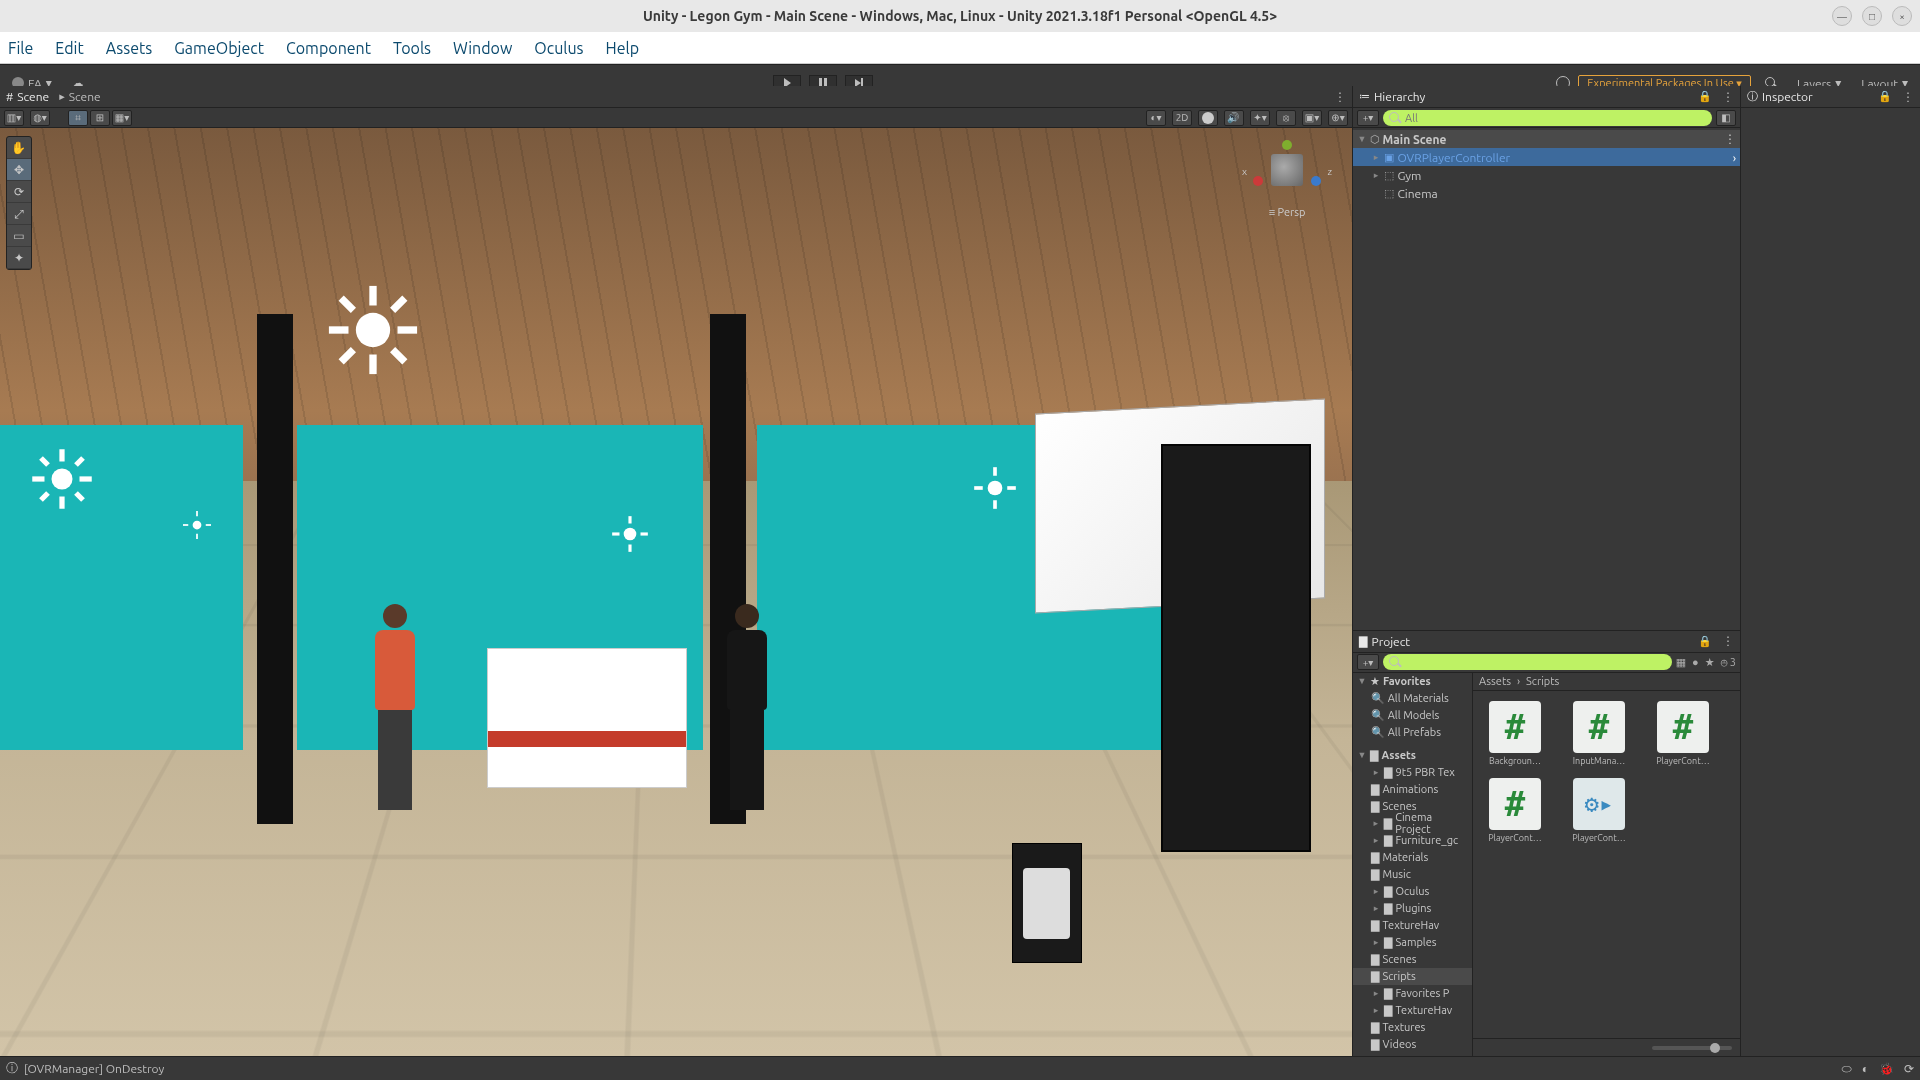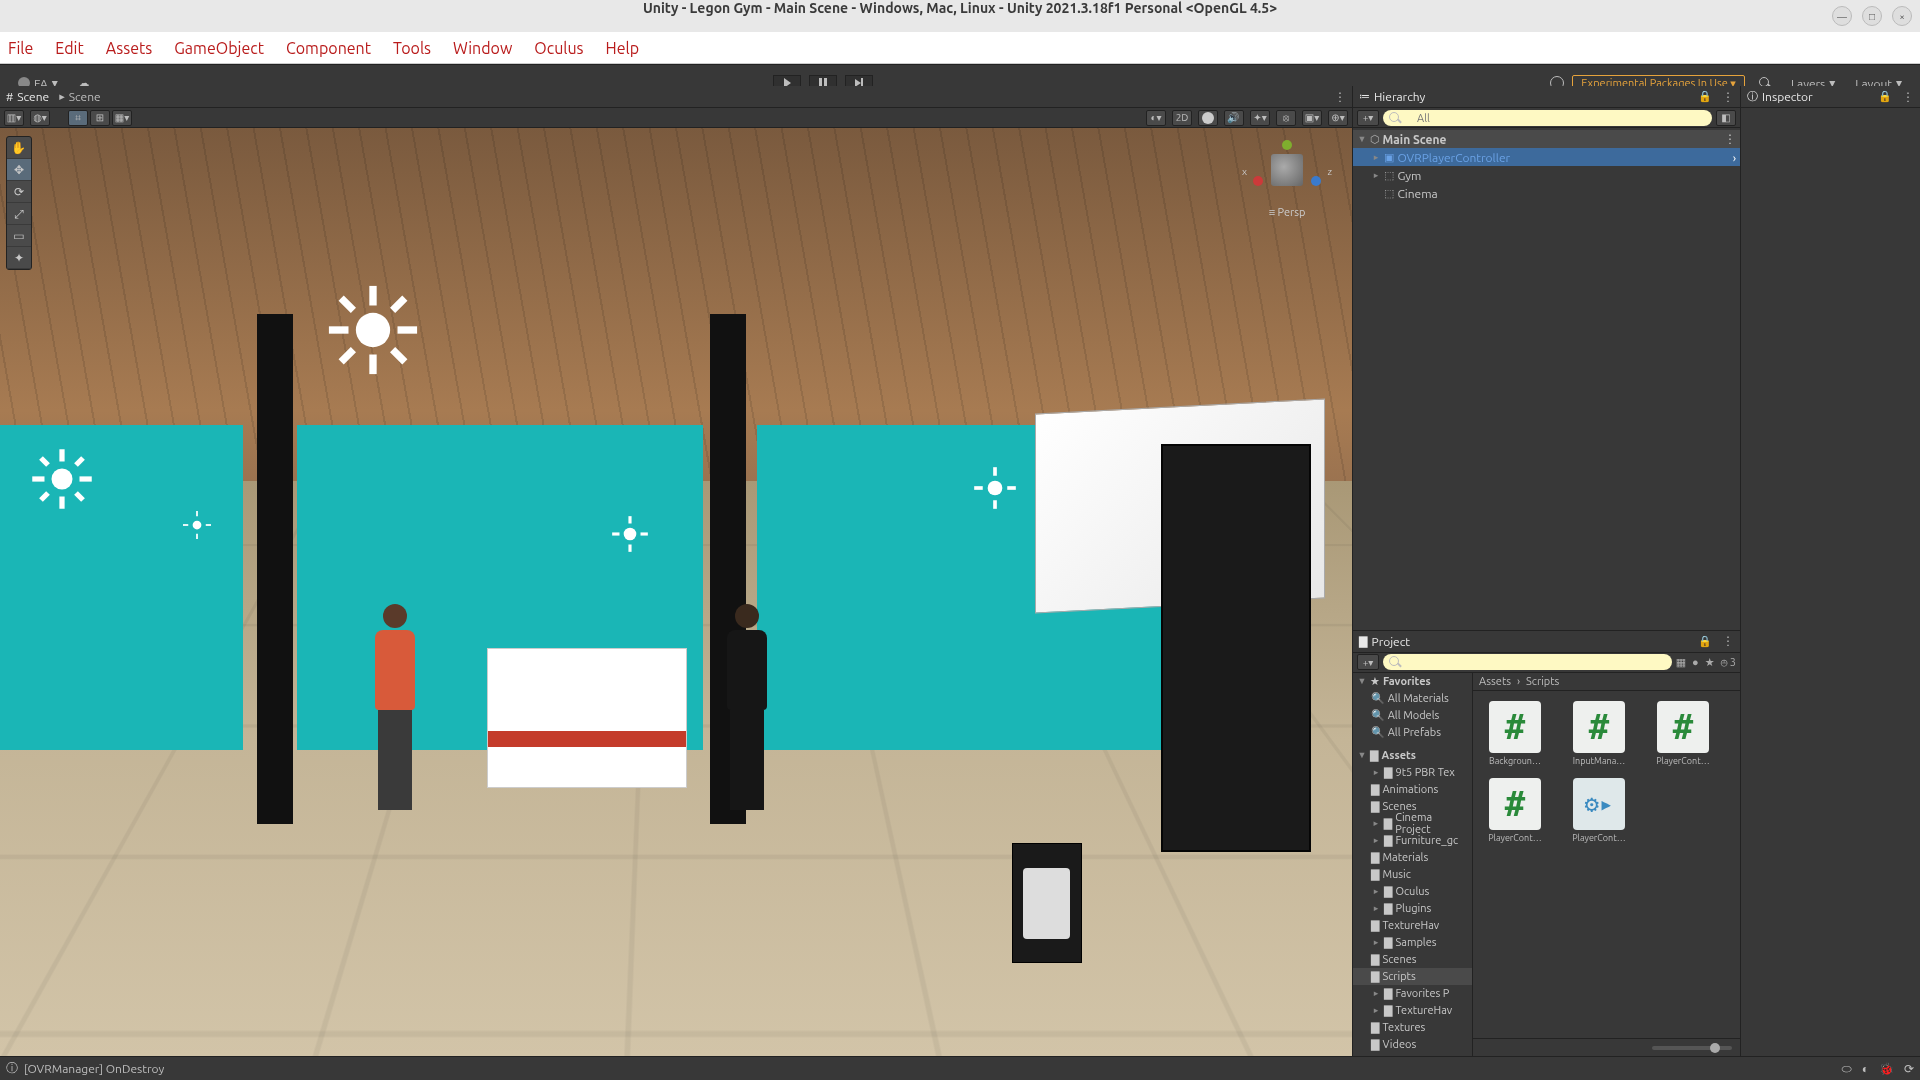--- a/index.html
+++ b/index.html
@@ -1,27 +1,27 @@
 <!DOCTYPE html>
 <html><head>
 <meta charset="utf-8">
 <style>
 * { margin:0; padding:0; box-sizing:border-box; font-family: Ubuntu, "Segoe UI", Arial, sans-serif; }
 body { width:1920px; height:1080px; background:#f2f2f2; overflow:hidden; font-size:13px; color:#c8c8c8; }
-.titlebar { height:32px; background:#e8e8e8; display:flex; justify-content:center; position:relative; }
+.titlebar { height:32px; background:#e8e8e8; display:flex; align-items:center; justify-content:center; position:relative; }
 .titlebar span { color:#3a3a3a; font-weight:bold; font-size:14px; }
 .win-controls { position:absolute; right:8px; top:0; height:100%; display:flex; align-items:center; gap:10px; }
 .win-controls div { width:20px; height:20px; border-radius:50%; background:#dedede; border:1px solid #bbb; display:flex; align-items:center; justify-content:center; font-size:10px; color:#555; cursor:pointer; }
 
 .menubar { height:32px; background:#ffffff; display:flex; align-items:center; padding:0 8px; gap:22px; border-bottom:1px solid #ccc; }
-.menubar span { color:#b91c1c; font-size:16px; cursor:pointer; }
+.menubar span { color:#0c4a6e; font-size:16px; cursor:pointer; }
 
 .appbody { position:absolute; top:64px; left:0; right:0; bottom:24px; background:#383838; }
 
-.top-toolbar { height:38px; background:#383838; border-top:1px solid #222; border-bottom:1px solid #222; display:flex; align-items:center; padding:0 12px; justify-content:space-between; color:#bdbdbd; font-size:12px; }
+.top-toolbar { height:38px; background:#383838; border-top:1px solid #222; border-bottom:1px solid #222; display:flex; align-items:center; padding:0 6px; justify-content:space-between; color:#bdbdbd; font-size:12px; }
 .tb-left,.tb-center,.tb-right { display:flex; align-items:center; gap:8px; }
 .pill { display:flex; align-items:center; gap:4px; padding:2px 6px; border-radius:2px; cursor:pointer; }
 .icon-circ { width:12px; height:12px; border-radius:50%; background:#888; }
 .play-ctrl { width:28px; height:16px; background:#303030; border:1px solid #222; display:flex; align-items:center; justify-content:center; cursor:pointer; }
 .tri { width:0; height:0; border-left:7px solid #bdbdbd; border-top:5px solid transparent; border-bottom:5px solid transparent; }
 .pause { display:flex; gap:2px; }
 .pause div { width:3px; height:10px; background:#bdbdbd; }
 .step { width:0; height:0; border-left:6px solid #bdbdbd; border-top:4px solid transparent; border-bottom:4px solid transparent; }
 .step-bar { width:2px; height:10px; background:#bdbdbd; }
 .exp-pkg { background:#383838; border:1px solid #e6a33c; color:#e6a33c; padding:1px 8px; border-radius:2px; font-size:11px; cursor:pointer; }
@@ -86,21 +86,21 @@
 .gizmo { position:absolute; right:20px; top:10px; width:90px; height:100px; font-size:10px; color:#ccc; }
 .gizmo .cube { width:32px; height:32px; background:radial-gradient(circle at 40% 40%, #aaa, #666); border-radius:3px; margin:16px auto 0; position:relative; }
 .gizmo .ax { position:absolute; width:10px; height:10px; border-radius:50%;}
 .gizmo .ax.x{ background:#cc3a3a; left:-18px; top:22px;}
 .gizmo .ax.y{ background:#7fae2e; left:50%; top:-14px; margin-left:-5px;}
 .gizmo .ax.z{ background:#3a7acc; right:-18px; top:22px;}
 .gizmo .persp{ text-align:center; margin-top:20px; font-size:11px; }
 
 
 .hier-tb { height:20px; border-bottom:1px solid #222; display:flex; align-items:center; padding:0 4px; gap:4px; }
-.hier-search { flex:1; background:#fef9c3; border-radius:10px; height:16px; display:flex; align-items:center; padding:0 6px; font-size:11px; color:#777; gap:16px; }
+.hier-search { flex:1; background:#bef264; border-radius:10px; height:16px; display:flex; align-items:center; padding:0 6px; font-size:11px; color:#777; gap:4px; }
 .tree { font-size:12px; padding:2px 0; }
 .tree-row { display:flex; align-items:center; height:18px; padding:0 4px; gap:3px; cursor:pointer; }
 .tree-row.scene { background:#4a4a4a; }
 .tree-row.sel { background:#3d6a9c; color:#fff; }
 .arrow { width:10px; text-align:center; font-size:9px; color:#888; }
 .objic { font-size:11px; color:#aaa; }
 .prefab { color:#6aa2e6; }
 .ind1 { padding-left:18px; }
 
 

